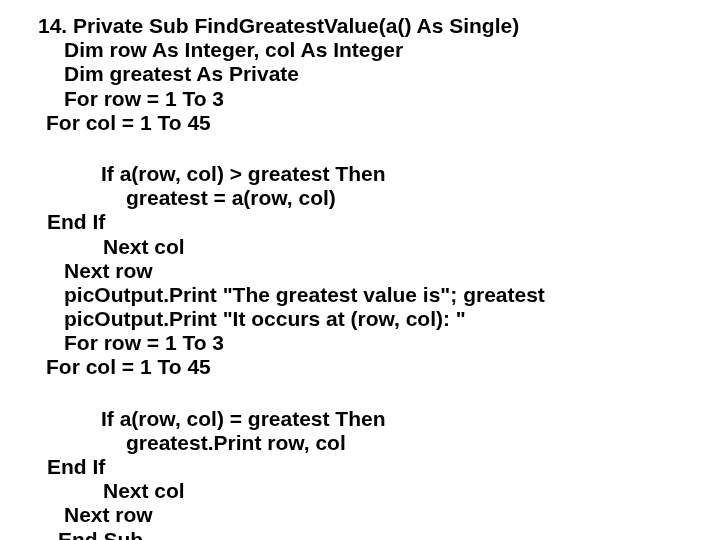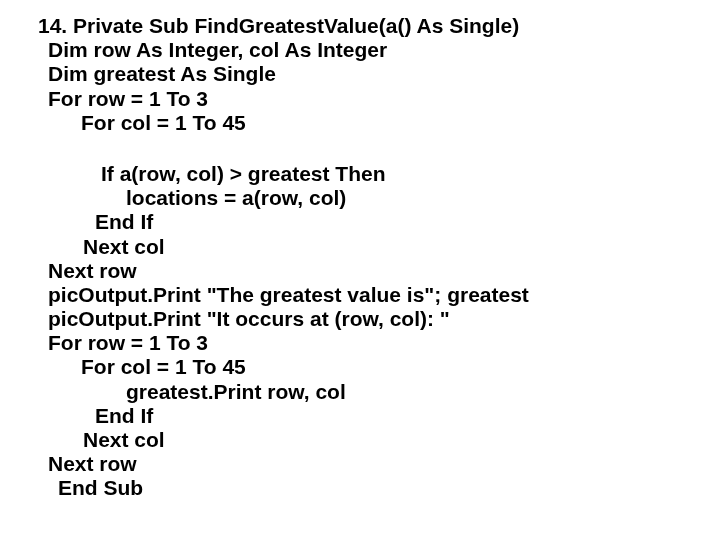--- a/index.html
+++ b/index.html
@@ -27,44 +27,45 @@
     font-size: 21px;
     line-height: 24.2px;
     height: 24.2px;
     white-space: pre;
     color: #000000;
     letter-spacing: 0px;
     font-weight: bold;
   }
   
   .ind-num  { padding-left: 38px; }
-  .ind-0    { padding-left: 48px; }
-  .ind-1    { padding-left: 81px; }
+  .ind-0    { padding-left: 64px; }
+  .ind-1    { padding-left: 46px; }
   .ind-2    { padding-left: 101px; margin-top: 27px; }
   .ind-3    { padding-left: 126px; }
-  .ind-endif{ padding-left: 95px; }
-  .ind-next1{ padding-left: 83px; }
+  .ind-endif{ padding-left: 47px; }
+  .ind-next1{ padding-left: 83px; margin-left: 20px; }
   .ind-sub  { padding-left: 58px; }
 </style>
 </head>
 <body>
 
 <div id="code-listing">
     <div class="code-line ind-num">14. Private Sub FindGreatestValue(a() As Single)</div>
     <div class="code-line ind-0">Dim row As Integer, col As Integer</div>
-    <div class="code-line ind-0">Dim greatest As Single</div>
+    <div class="code-line ind-0">Dim greatest As Private</div>
     <div class="code-line ind-0">For row = 1 To 3</div>
     <div class="code-line ind-1">For col = 1 To 45</div>
     <div class="code-line ind-2">If a(row, col) &gt; greatest Then</div>
-    <div class="code-line ind-3">locations = a(row, col)</div>
+    <div class="code-line ind-3">greatest = a(row, col)</div>
     <div class="code-line ind-endif">End If</div>
     <div class="code-line ind-next1">Next col</div>
     <div class="code-line ind-0">Next row</div>
     <div class="code-line ind-0">picOutput.Print "The greatest value is"; greatest</div>
     <div class="code-line ind-0">picOutput.Print "It occurs at (row, col): "</div>
     <div class="code-line ind-0">For row = 1 To 3</div>
     <div class="code-line ind-1">For col = 1 To 45</div>
+    <div class="code-line ind-2">If a(row, col) = greatest Then</div>
     <div class="code-line ind-3">greatest.Print row, col</div>
     <div class="code-line ind-endif">End If</div>
     <div class="code-line ind-next1">Next col</div>
     <div class="code-line ind-0">Next row</div>
     <div class="code-line ind-sub">End Sub</div>
   </div>
 
 </body></html>

